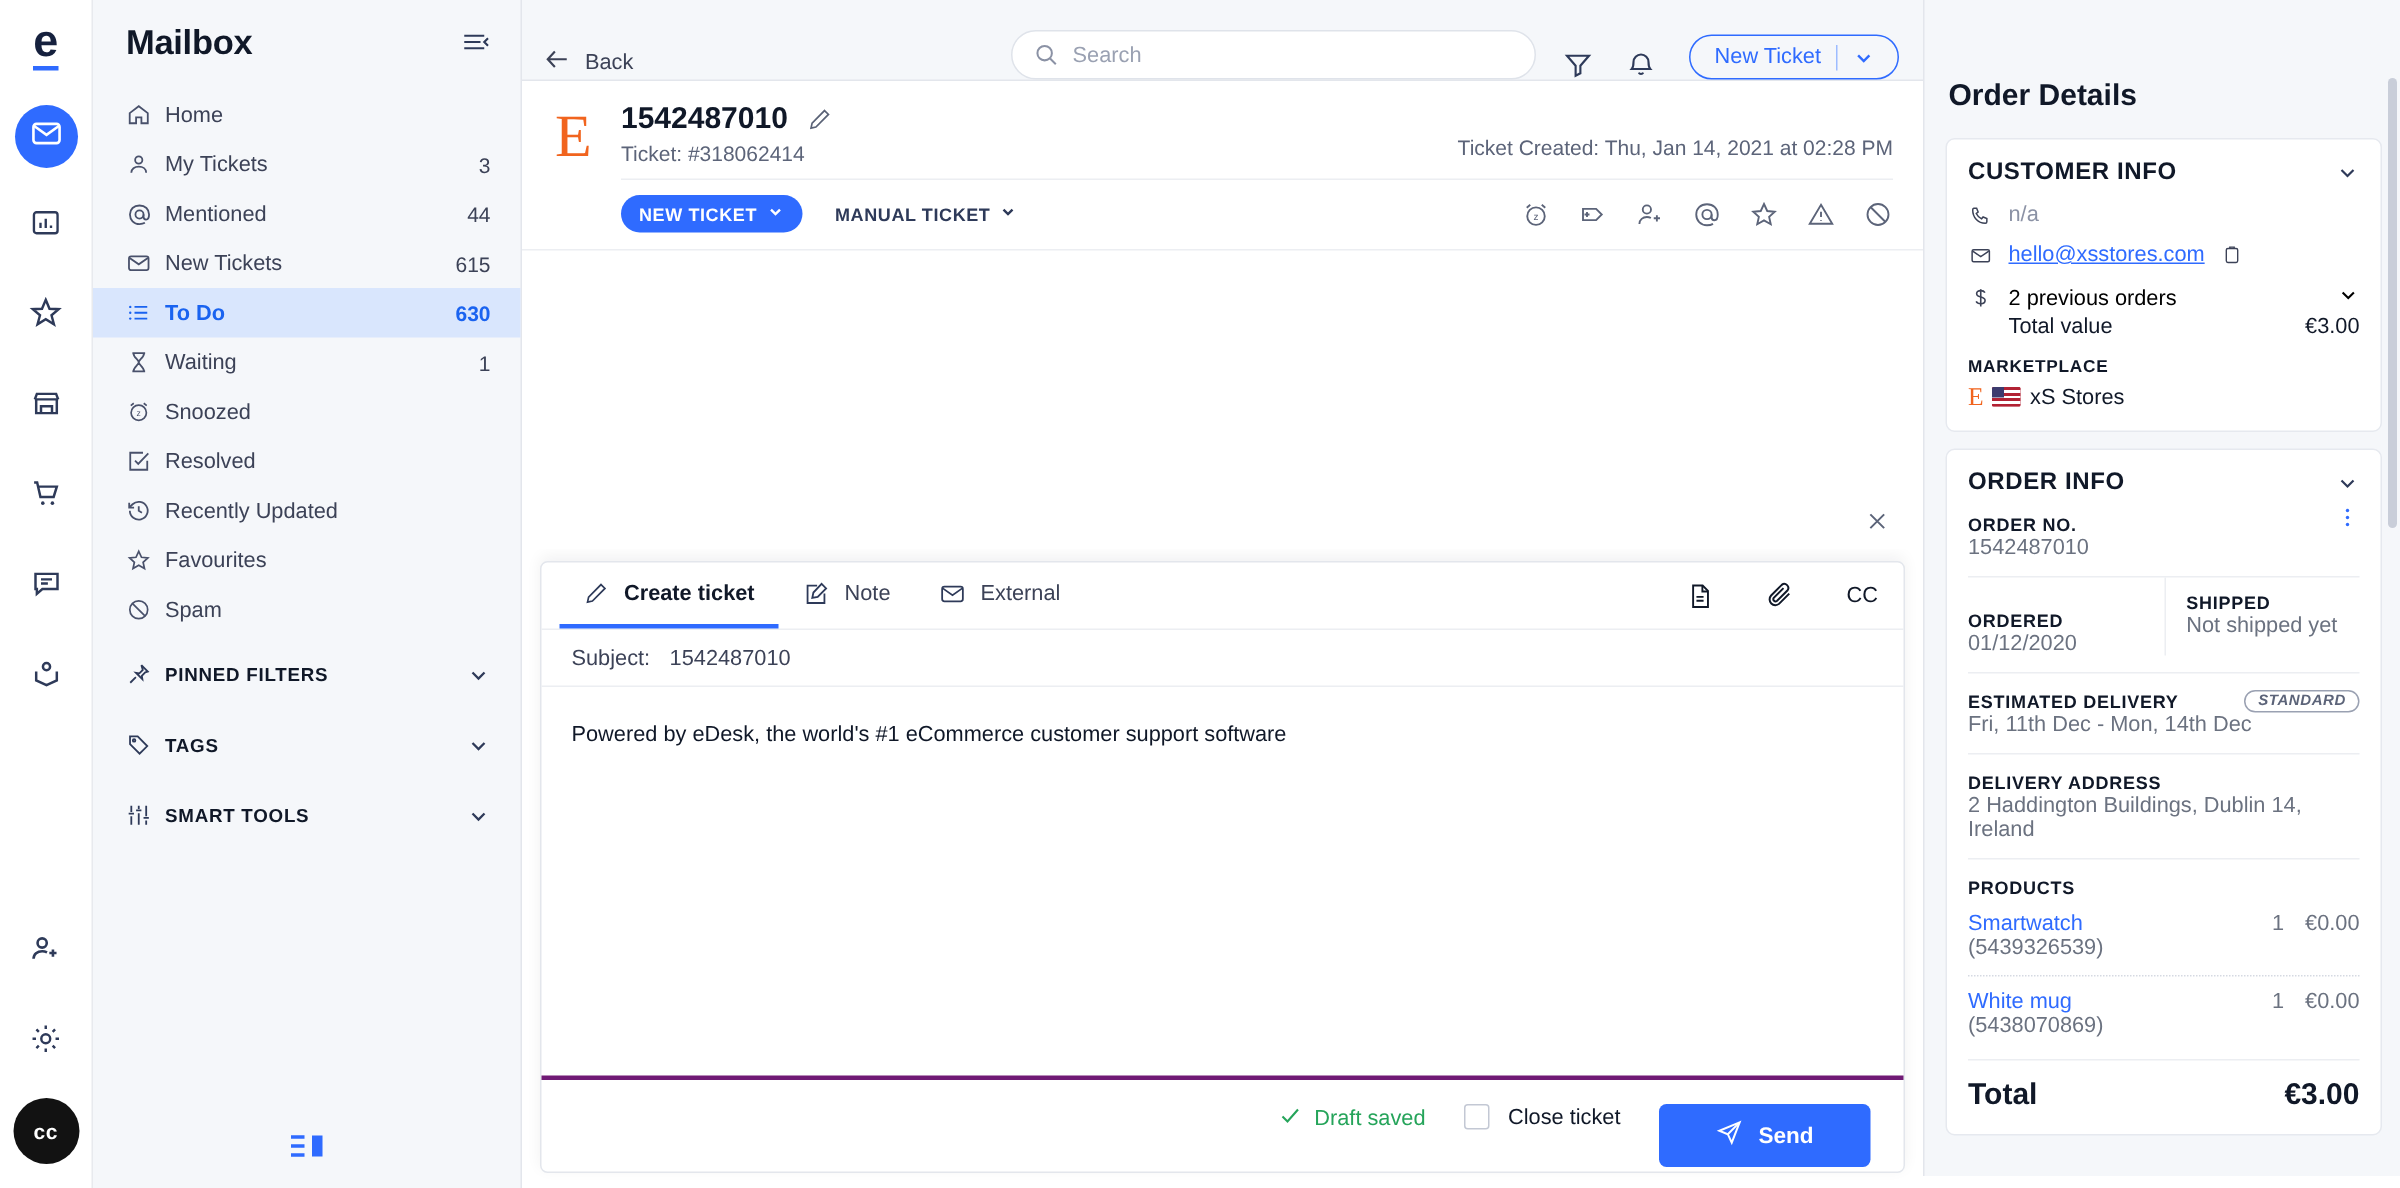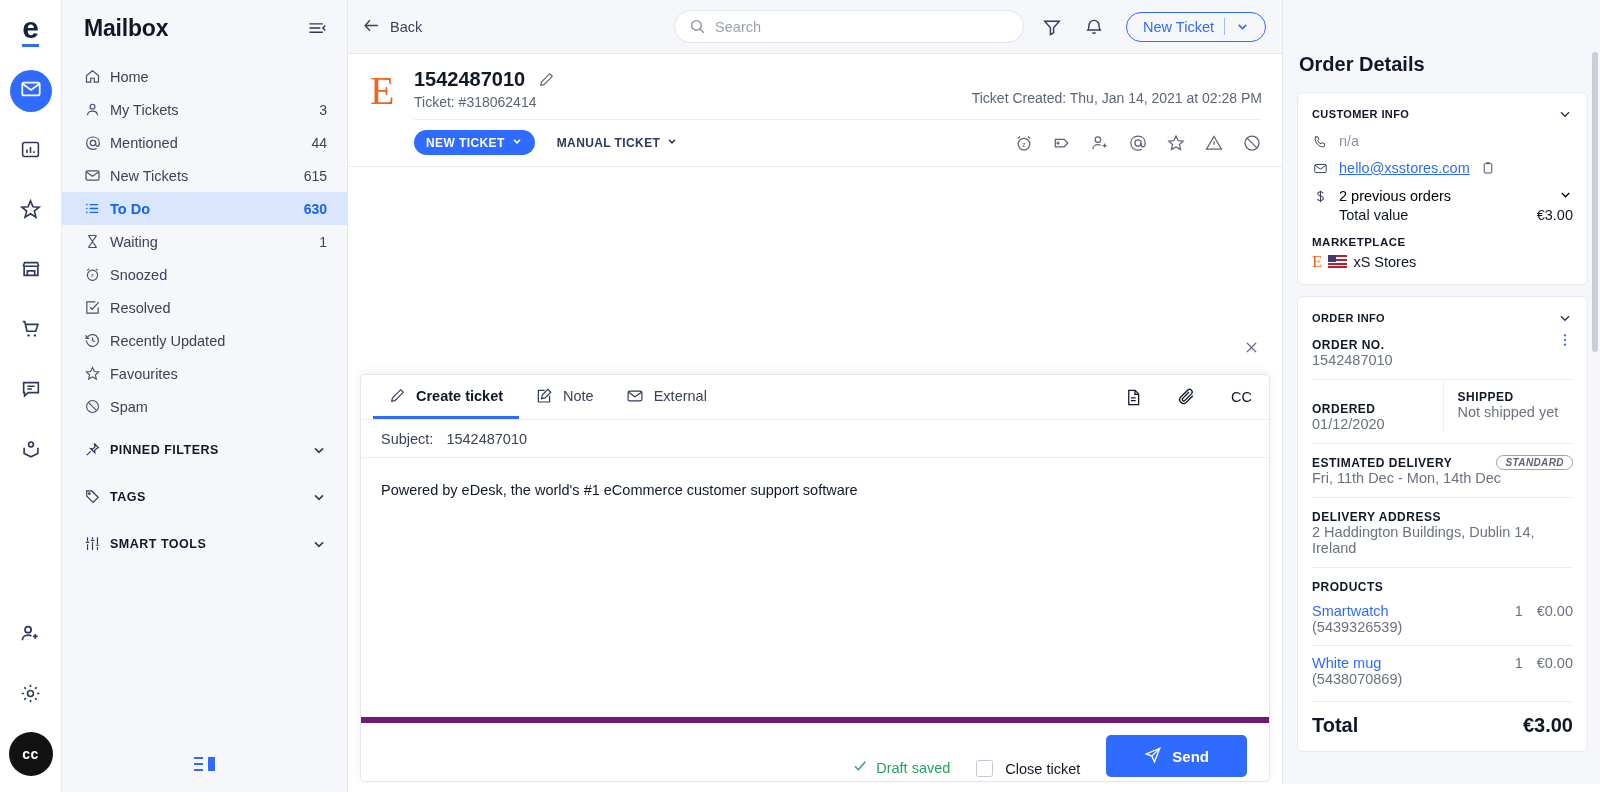--- a/index.html
+++ b/index.html
@@ -78,21 +78,21 @@
 
   .mb-footer {
     position: absolute; left: 0; right: 0; bottom: 18px;
     display: flex; align-items: center; justify-content: center;
   }
 
   
   .center { flex: 1 1 auto; height: 792px; display: flex; flex-direction: column; background:#ffffff; min-width:0; }
   .topbar {
     height: 54px; background: #f5f7fa; border-bottom: 1px solid #e3e6ec;
-    display: flex; align-items: center; padding: 0 16px 0 14px;
+    display: flex; align-items: flex-end; padding: 0 16px 0 14px;
   }
   .back-btn { display: flex; align-items: center; gap: 9px; font-size: 14.5px; color: #3c4257; cursor: pointer; }
   .topbar-spacer { flex: 1 1 auto; }
   .search-box {
     width: 350px; height: 33px; border: 1px solid #dfe3ea; border-radius: 17px;
     background: #ffffff; display: flex; align-items: center; gap: 9px; padding: 0 14px;
     margin-right: 18px;
   }
   .search-box .si { color: #8b92a5; display: flex; }
   .search-box input {
@@ -160,22 +160,22 @@
     height: 38px; display: flex; align-items: center; gap: 13px;
     padding: 0 20px; border-bottom: 1px solid #eceef2; font-size: 14.5px;
   }
   .comp-subject .k { color: #3c4257; }
   .comp-subject .v { color: #3c4257; }
   .comp-editor {
     flex: 1 1 auto; padding: 24px 20px; font-size: 14.5px; color: #101828;
     overflow: hidden;
   }
   .comp-foot {
-    height: 64px; border-top: 6px solid #701a75; display: flex; align-items: flex-end;
-    justify-content: flex-end; padding: 4px 22px; gap: 26px;
+    height: 64px; border-top: 3px solid #701a75; display: flex; align-items: flex-start;
+    justify-content: flex-end; padding: 16px 22px; gap: 26px;
   }
   .draft { color: #25a45a; font-size: 14.5px; display: flex; align-items: center; gap: 8px; }
   .closeticket { display: flex; align-items: center; gap: 12px; font-size: 14.5px; color: #101828; cursor: pointer; }
   .cbox { width: 17px; height: 17px; border: 1.5px solid #c3c8d4; border-radius: 2.5px; background: #fff; }
   .send-btn {
     background: #2f6bff; color: #ffffff; border-radius: 5px; height: 42px;
     display: flex; align-items: center; justify-content: center; gap: 10px;
     padding: 0 38px; font-size: 15px; font-weight: bold; cursor: pointer; border: none;
     font-family: "Liberation Sans", sans-serif;
   }
@@ -186,21 +186,21 @@
     border-left: 1px solid #e3e6ec; padding: 0 12px 0 14px; position: relative;
     overflow: hidden;
   }
   .order-title { font-size: 20px; font-weight: bold; color: #101828; padding: 53px 0 16px 2px; }
   .card {
     background: #ffffff; border: 1px solid #e6e9ef; border-radius: 6px;
     padding: 13px 14px 14px 14px; margin-bottom: 11px;
   }
   .card-head {
     display: flex; align-items: center; justify-content: space-between;
-    font-size: 11px; font-weight: bold; color: #101828; letter-spacing: .4px;
+    font-size: 16px; font-weight: bold; color: #101828; letter-spacing: .4px;
     cursor: pointer;
   }
   .card-head .chev { color: #2e3a59; display: flex; }
   .ci-row { display: flex; align-items: center; gap: 10px; margin-top: 11px; font-size: 14.5px; }
   .ci-row .ic { color: #3c4257; display: flex; width: 17px; flex: 0 0 17px; justify-content: center; }
   .muted { color: #8b92a5; }
   .link { color: #2f6bff; }
   .link-u { color: #2f6bff; text-decoration: underline; }
   .ci-row .grow { flex: 1 1 auto; }
   .ci-sub { display: flex; justify-content: space-between; font-size: 14.5px; color: #101828; margin-top: 2px; padding-left: 27px; }

